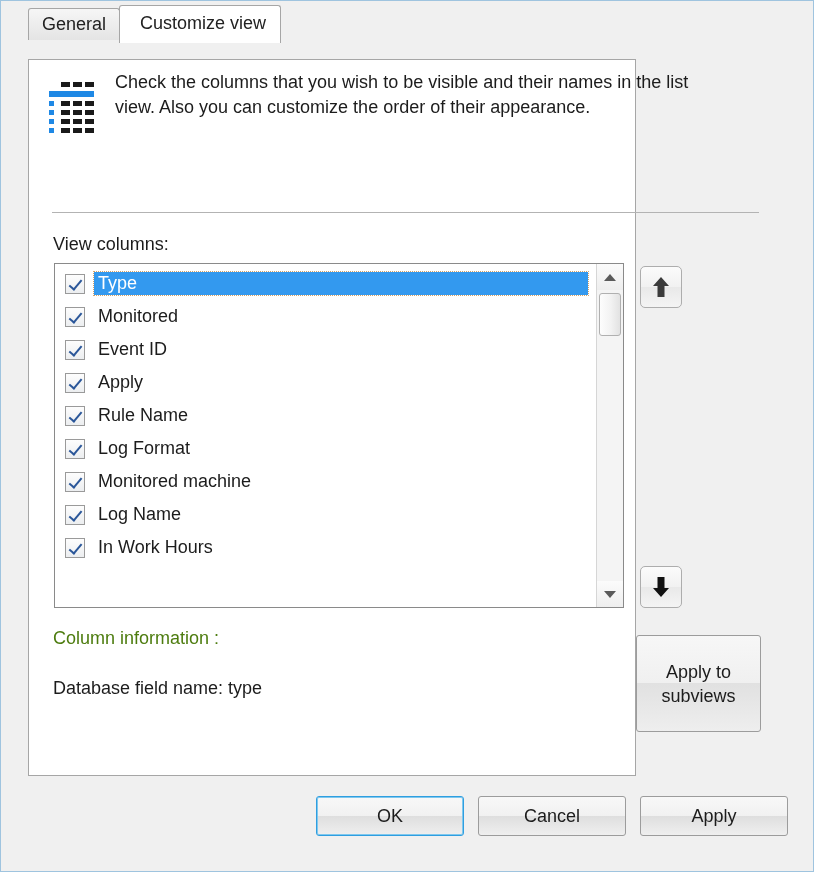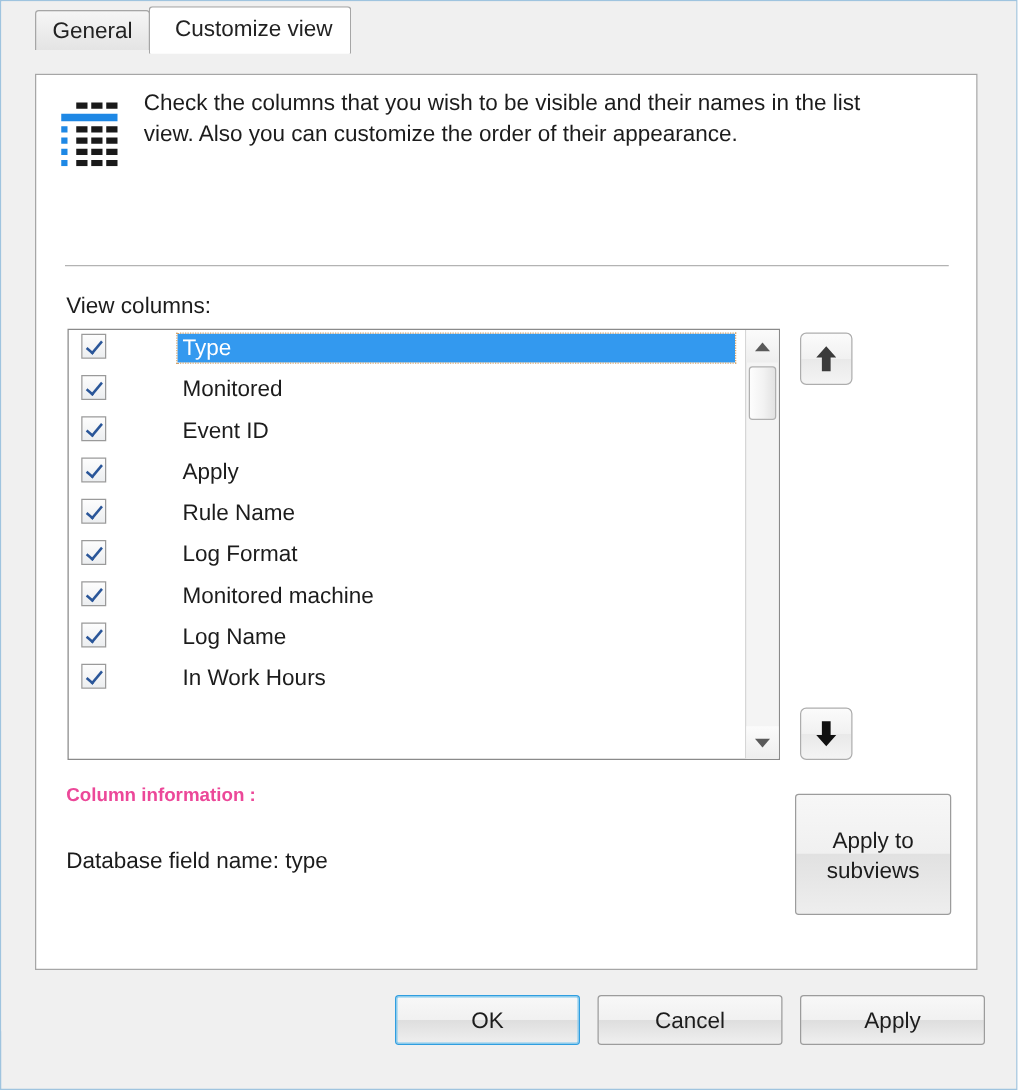--- a/index.html
+++ b/index.html
@@ -99,21 +99,21 @@
     position: relative;
     z-index: 4;
     padding: 0 14px 3px 20px;
   }
 
   
   .tabpanel {
     position: absolute;
     left: 27px;
     top: 58px;
-    width: 754px;
+    width: 608px;
     height: 717px;
     box-sizing: border-box;
     background: #ffffff;
     border: 1px solid #a6a6a6;
   }
 
   
   .panel-header {
     position: absolute;
     left: 16px;
@@ -166,24 +166,23 @@
     overflow: hidden;
   }
   .list-items {
     flex: 1 1 auto;
     padding-top: 3px;
     overflow: hidden;
   }
   .list-item {
     height: 33px;
     display: flex;
-    align-items: flex-start;
+    align-items: center;
     padding-left: 10px;
     cursor: pointer;
-    gap: 48px;
   }
   .cb {
     width: 20px;
     height: 20px;
     box-sizing: border-box;
     border: 1px solid #9a9a9a;
     background: linear-gradient(to bottom, #fdfdfd 0%, #eceef0 100%);
     flex: 0 0 auto;
     position: relative;
     cursor: pointer;
@@ -276,23 +275,23 @@
   .arrow-glyph {
     width: 20px;
     height: 24px;
   }
 
   
   .col-info-title {
     position: absolute;
     left: 24px;
     top: 568px;
-    font-size: 15px;
-    font-weight: bold;
-    color: #ec4899;
+    font-size: 18px;
+    font-weight: normal;
+    color: #4d7c0f;
   }
   .col-info-value {
     position: absolute;
     left: 24px;
     top: 618px;
     font-size: 18px;
     color: #1c1c1c;
   }
   .apply-subviews {
     position: absolute;

